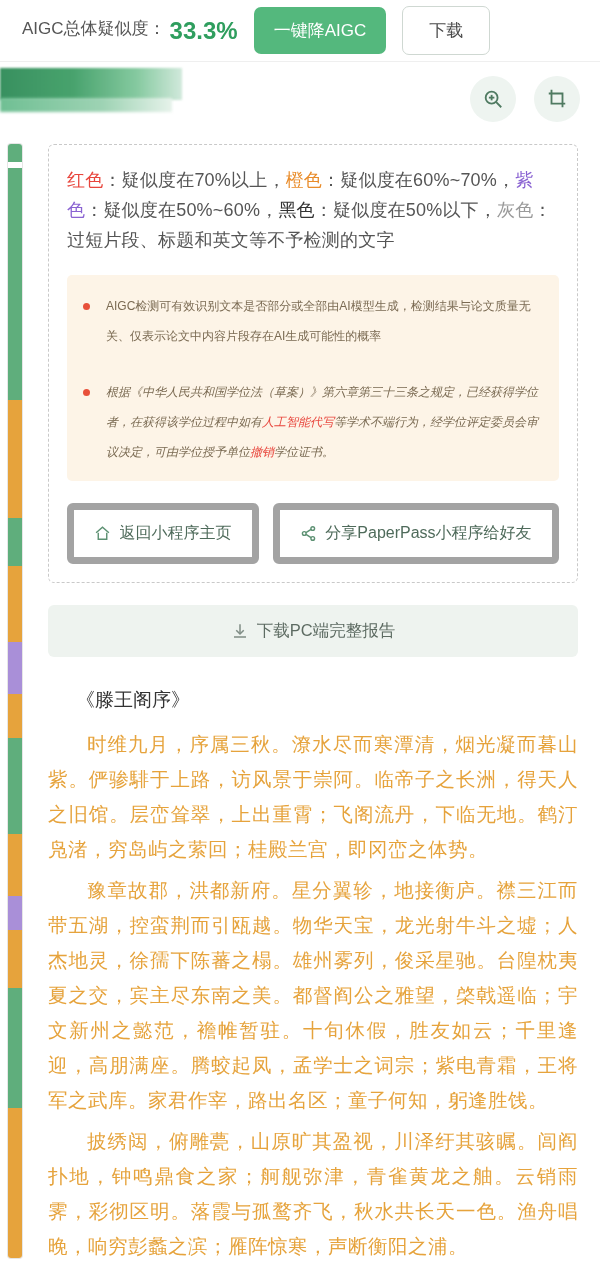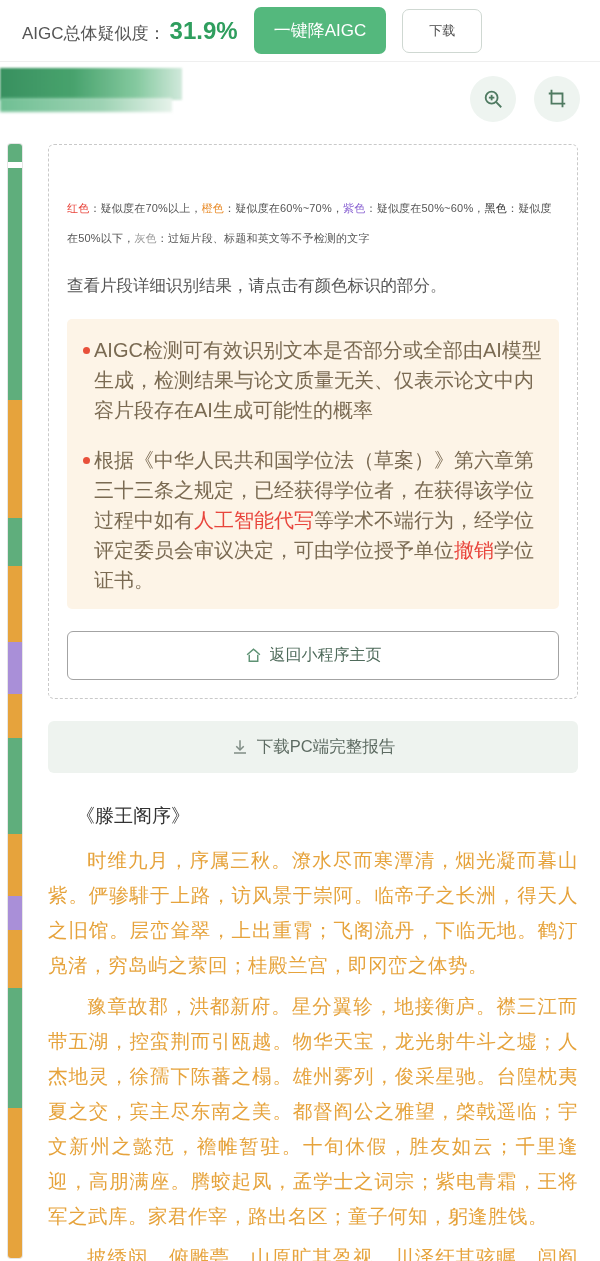--- a/index.html
+++ b/index.html
@@ -18,21 +18,21 @@
     height: 62px;
     display: flex;
     align-items: center;
     padding: 0 22px;
     gap: 16px;
     background: #fff;
     border-bottom: 1px solid #efefef;
   }
   .score-wrap {
     display: flex;
-    align-items: flex-end;
+    align-items: flex-start;
     white-space: nowrap;
     flex: 0 0 auto;
   }
   .score-label { font-size: 17px; color: #555; }
   .score-value { font-size: 24px; color: #2f9e5e; font-weight: bold; margin-left: 4px; }
   .btn-primary {
     flex: 0 0 auto;
     background: #54b87d;
     color: #fff;
     border: none;
@@ -41,21 +41,21 @@
     padding: 12px 20px;
     cursor: pointer;
     font-family: "Liberation Sans", sans-serif;
   }
   .btn-outline {
     flex: 0 0 auto;
     background: #fff;
     color: #4a4a4a;
     border: 1px solid #cfd8d2;
     border-radius: 7px;
-    font-size: 13px;
+    font-size: 17px;
     padding: 12px 26px;
     cursor: pointer;
     font-family: "Liberation Sans", sans-serif;
   }
 
   
   .subhead {
     position: relative;
     height: 78px;
     background: #fff;
@@ -109,25 +109,24 @@
   }
 
   
   .legend-card {
     border: 1px dashed #c9c9c9;
     border-radius: 6px;
     padding: 20px 18px 18px 18px;
     margin-top: 4px;
   }
   .legend-text {
-    font-size: 11px;
+    font-size: 18px;
     line-height: 30px;
     color: #555;
     letter-spacing: .2px;
-    margin-top: 28px;
   }
   .c-red { color: #e8453c; }
   .c-orange { color: #e98c2a; }
   .c-purple { color: #8a63d2; }
   .c-black { color: #333; }
   .c-gray { color: #9a9a9a; }
   .legend-hint {
     font-size: 16.5px;
     color: #555;
     margin-top: 18px;
@@ -135,43 +134,43 @@
   }
 
   .notice {
     margin-top: 20px;
     background: #fdf4e7;
     border-radius: 5px;
     padding: 16px 16px 14px 16px;
   }
   .notice-item {
     display: flex;
-    gap: 4px;
-    font-size: 20px;
+    gap: 16px;
+    font-size: 12px;
     line-height: 30px;
     color: #7a6a52;
   }
-  .notice-item + .notice-item { margin-top: 20px; }
+  .notice-item + .notice-item { margin-top: 26px; font-style: italic; }
   .dot {
     flex: 0 0 auto;
     width: 7px; height: 7px;
     border-radius: 50%;
     background: #e8503a;
     margin-top: 12px;
   }
   .notice-item .hl { color: #e8453c; }
 
   .legend-actions {
     display: flex;
     gap: 14px;
     margin-top: 22px;
   }
   .ghost-btn {
     flex: 1 1 auto;
-    border: 1px solid #a3a3a3;
+    border: 7px solid #a3a3a3;
     border-radius: 6px;
     background: #fff;
     color: #4f6b5b;
     font-size: 16px;
     padding: 13px 6px;
     display: flex;
     align-items: center;
     justify-content: center;
     gap: 8px;
     cursor: pointer;
@@ -220,21 +219,21 @@
     text-align: justify;
   }
   .doc p.para-orange { color: #e6a33c; }
 </style>
 </head>
 <body>
 
 <div class="topbar">
   <div class="score-wrap">
     <span class="score-label">AIGC总体疑似度：</span>
-    <span class="score-value">31.9%</span>
+    <span class="score-value">33.3%</span>
   </div>
   <button class="btn-primary">一键降AIGC</button>
   <button class="btn-outline">下载</button>
 </div>
 
 <div class="subhead">
   <div class="redacted"></div>
   <div class="redacted2"></div>
   <div class="tool-icons">
     <div class="circle-btn">
@@ -272,41 +271,50 @@
       <div style="background: rgb(95, 174, 124); height: 120px;"></div>
       <div style="background: rgb(230, 163, 60); height: 150px;"></div>
     </div>
 
   <div class="content">
 
     <div class="legend-card">
       <div class="legend-text">
         <span class="c-red">红色</span><span>：疑似度在70%以上，</span><span class="c-orange">橙色</span><span>：疑似度在60%~70%，</span><span class="c-purple">紫色</span><span>：疑似度在50%~60%，</span><span class="c-black">黑色</span><span>：疑似度在50%以下，</span><span class="c-gray">灰色</span><span>：过短片段、标题和英文等不予检测的文字</span>
       </div>
-      <div class="legend-hint">查看片段详细识别结果，请点击有颜色标识的部分。</div>
 
       <div class="notice">
         <div class="notice-item">
           <span class="dot"></span>
           <span>AIGC检测可有效识别文本是否部分或全部由AI模型生成，检测结果与论文质量无关、仅表示论文中内容片段存在AI生成可能性的概率</span>
         </div>
         <div class="notice-item">
           <span class="dot"></span>
           <span><span>根据《中华人民共和国学位法（草案）》第六章第三十三条之规定，已经获得学位者，在获得该学位过程中如有</span><span class="hl">人工智能代写</span><span>等学术不端行为，经学位评定委员会审议决定，可由学位授予单位</span><span class="hl">撤销</span><span>学位证书。</span></span>
         </div>
       </div>
 
       <div class="legend-actions">
         <button class="ghost-btn">
           <svg width="17" height="17" viewBox="0 0 24 24" fill="none" stroke="#5d9173" stroke-width="2">
             <path d="M3 11 L12 3 L21 11"></path>
             <path d="M6 11 L6 20 L18 20 L18 11"></path>
           </svg>
           <span>返回小程序主页</span>
         </button>
+        <button class="ghost-btn">
+          <svg width="17" height="17" viewBox="0 0 24 24" fill="none" stroke="#5d9173" stroke-width="2">
+            <circle cx="18" cy="5" r="2.6"></circle>
+            <circle cx="6" cy="12" r="2.6"></circle>
+            <circle cx="18" cy="19" r="2.6"></circle>
+            <line x1="8.4" y1="10.8" x2="15.6" y2="6.2"></line>
+            <line x1="8.4" y1="13.2" x2="15.6" y2="17.8"></line>
+          </svg>
+          <span>分享PaperPass小程序给好友</span>
+        </button>
       </div>
     </div>
 
     <div class="dl-actions">
       <button class="soft-btn">
         <svg width="18" height="18" viewBox="0 0 24 24" fill="none" stroke="#7f8c85" stroke-width="2">
           <line x1="12" y1="3" x2="12" y2="15"></line>
           <path d="M7 11 L12 16 L17 11"></path>
           <line x1="4" y1="20" x2="20" y2="20"></line>
         </svg>

